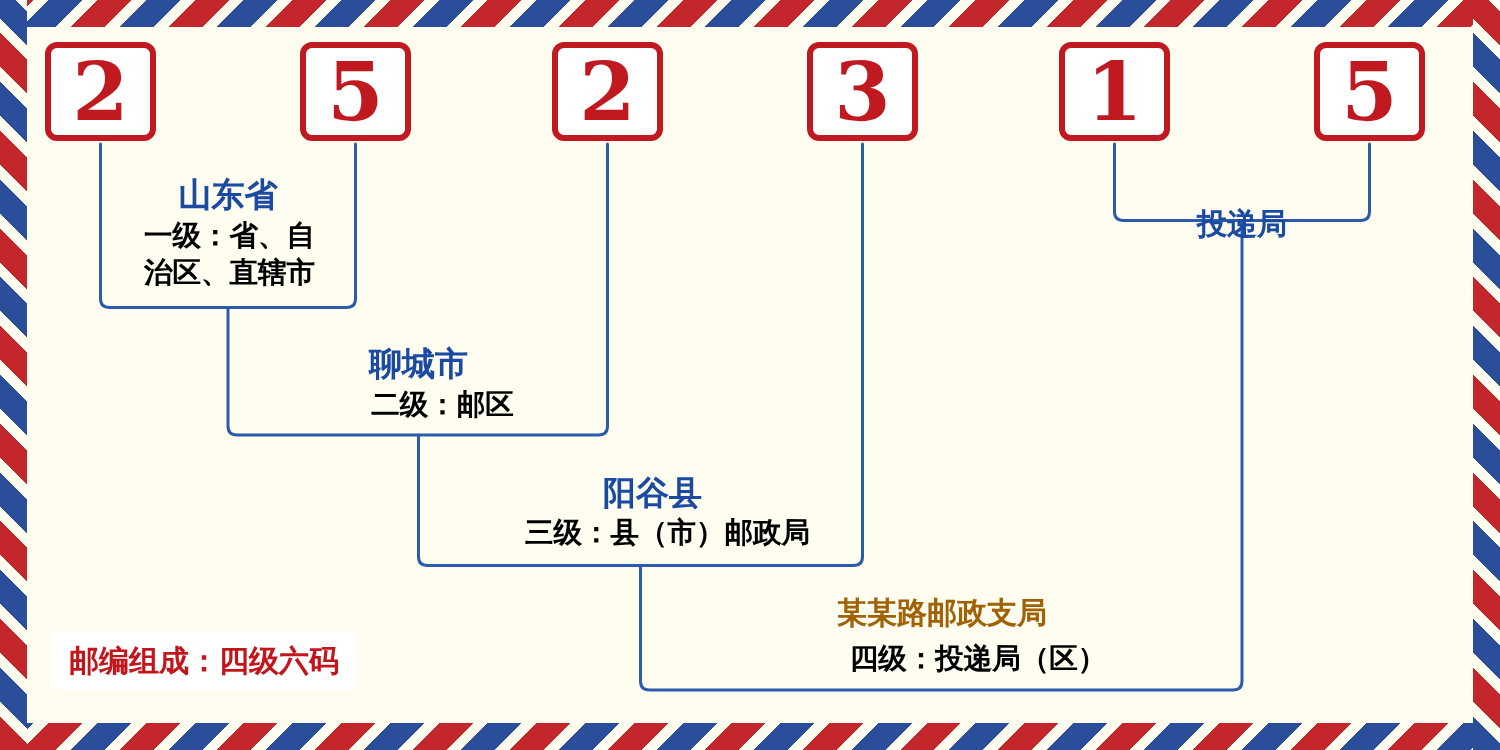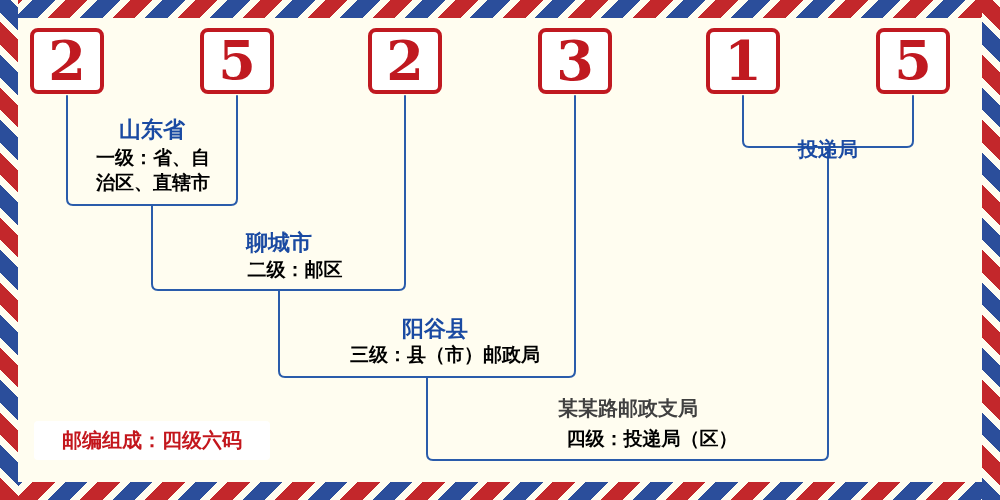--- a/index.html
+++ b/index.html
@@ -42,39 +42,39 @@
   .d1 { left: 30px; }  .d2 { left: 200px; } .d3 { left: 368px; }
   .d4 { left: 538px; } .d5 { left: 706px; } .d6 { left: 876px; }
 
   
   .lines-svg { position: absolute; top: 0; left: 0; z-index: 1; pointer-events: none; }
 
   
   .lbl { position: absolute; text-align: center; z-index: 3; font-weight: bold; }
   .lbl-blue { color: #1a4aa2; font-size: 22px; }
   .lbl-red  { color: #000000; font-size: 19px; }
-  .lbl-dark { color: #404040; font-size: 20px; }
+  .lbl-dark { color: #a16207; font-size: 20px; }
 
   .province-name { left: 62px;  top: 115px; width: 180px; }
   .province-desc { left: 92px;  top: 145px; width: 122px; line-height: 25px; }
   .city-name     { left: 189px; top: 228px; width: 180px; }
   .city-desc     { left: 205px; top: 257px; width: 180px; }
   .county-name   { left: 345px; top: 314px; width: 180px; }
   .county-desc   { left: 345px; top: 342px; width: 200px; }
   .branch-name   { left: 518px; top: 395px; width: 220px; }
   .branch-desc   { left: 542px; top: 426px; width: 220px; }
   .delivery-lbl  { left: 768px; top: 104px; width: 120px; font-size: 20px; margin-top: 32px; }
 
   .footer-note {
     position: absolute; left: 34px; top: 421px; z-index: 3;
     background: #ffffff;
     color: #c3161c;
     font-weight: bold;
     font-size: 20px;
-    padding: 6px 28px;
+    padding: 6px 12px;
     border-radius: 4px;
   }
 </style>
 </head>
 <body>
 
 <div class="edge edge-top"></div>
 <div class="edge edge-bottom"></div>
 <div class="edge edge-left"></div>
 <div class="edge edge-right"></div>

